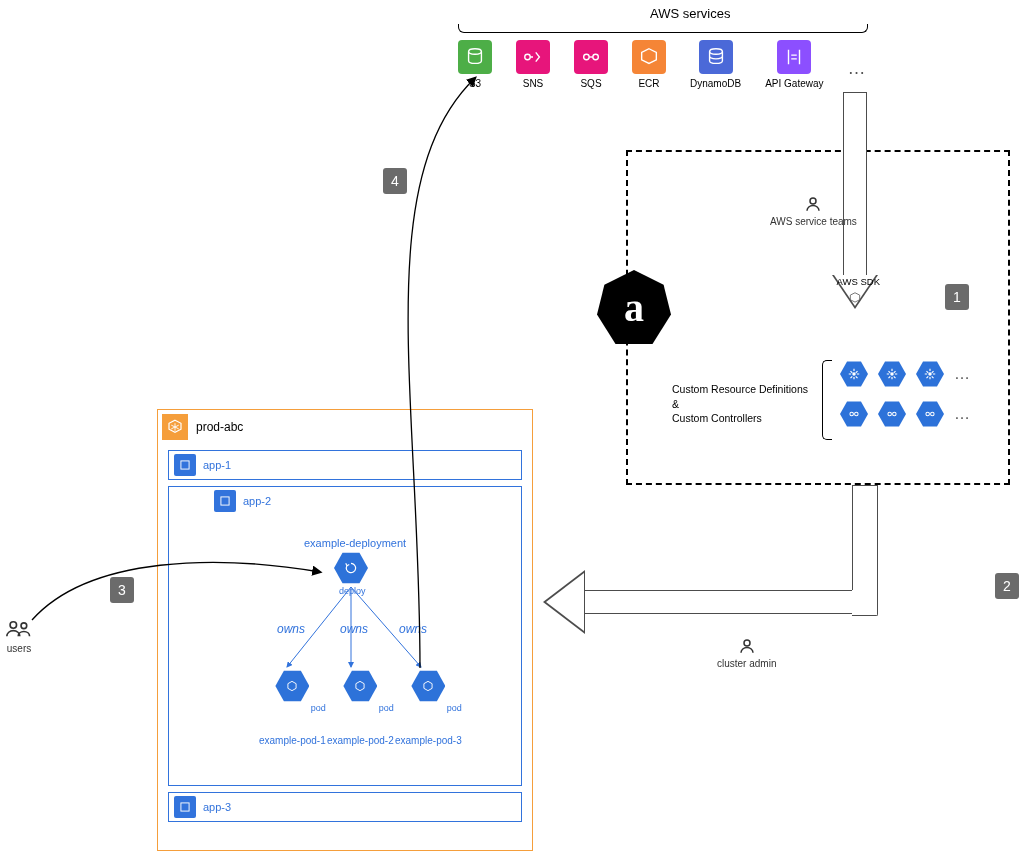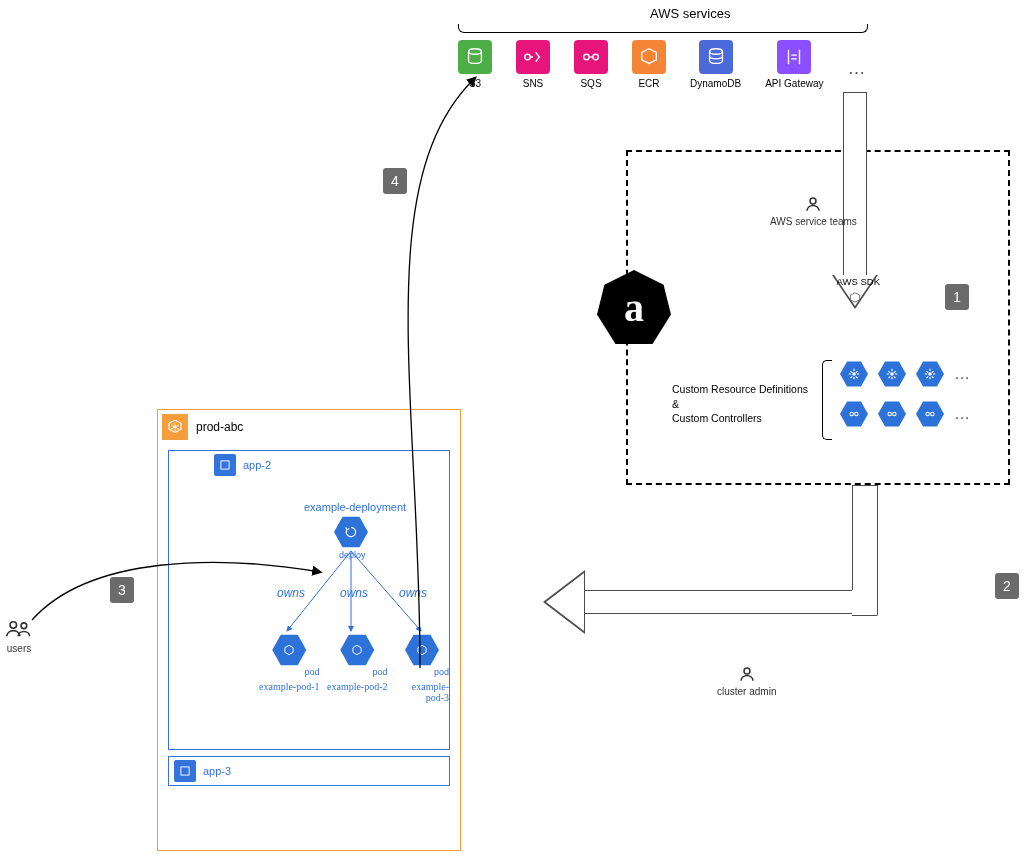--- a/index.html
+++ b/index.html
@@ -51,21 +51,21 @@
   .arrow-down-1 .head{ position:absolute; top:183px; left:0; width:0;height:0;
     border-left:23px solid transparent; border-right:23px solid transparent; border-top:34px solid #4c4c4c;}
   .arrow-down-1 .head-in{ position:absolute; top:183px; left:2px; width:0;height:0;
     border-left:21px solid transparent; border-right:21px solid transparent; border-top:31px solid #fff;}
   .arrow-down-1 .sdk-label{position:absolute; top:184px; left:-2px; width:50px; text-align:right; font-size:9.5px;}
   .arrow-down-1 .sdk-icon{position:absolute; top:199px; left:16px;}
 
   .person{display:flex;flex-direction:column;align-items:center;gap:3px;font-size:10px;color:#333;justify-content:space-between;}
   .person svg{width:18px;height:18px;stroke:#333;fill:none;stroke-width:2;}
   .aws-teams{position:absolute; top:195px; left:770px;}
-  .cluster-admin{position:absolute; top:665px; left:717px;}
+  .cluster-admin{position:absolute; top:637px; left:717px;}
   .users-ppl{position:absolute; top:618px; left:6px;}
   .users-ppl svg{width:26px;height:22px;}
 
   .crd-label{position:absolute;top:382px; left:672px; width:148px; text-align:left; font-size:10.5px; line-height:1.4;}
   .crd-brace{position:absolute; top:360px; left:822px; height:80px; width:10px; border-left:1px solid #000; border-top:1px solid #000; border-bottom:1px solid #000; border-radius:5px 0 0 5px;}
   .hex-grid{position:absolute; top:360px; left:840px; display:flex; flex-direction:column; gap:12px;}
   .hex-row{display:flex; gap:10px; align-items:center;}
   .hex{
     width:28px;height:28px; background:#2d72d9; position:relative;
     clip-path: polygon(25% 5%, 75% 5%, 100% 50%, 75% 95%, 25% 95%, 0% 50%);
@@ -96,42 +96,42 @@
     border-top:29px solid transparent; border-bottom:29px solid transparent; border-right:38px solid #fff;
   }
 
   
   .badge{
     position:absolute; width:24px; height:26px; background:#6b6b6b; color:#fff; display:flex; align-items:center; justify-content:center; font-size:14px; border-radius:3px;
   }
 
   
   .ns{
-    position:absolute; top:409px; left:157px; width:304px; height:442px;
+    position:absolute; top:409px; left:157px; width:376px; height:442px;
     border:1px solid #f59e3b;
   }
   .ns-header{
     display:flex; align-items:center; gap:8px; padding:4px;
   }
   .ns-icon{width:26px;height:26px;background:#f59e3b;display:flex;align-items:center;justify-content:center;}
   .ns-title{font-size:12px;}
   .app{
     margin:6px 10px; border:1px solid #3273dc; display:flex; align-items:center; gap:7px; padding:3px 5px;
   }
   .app .ai{width:22px;height:22px;background:#3273dc;display:flex;align-items:center;justify-content:center;border-radius:2px;}
   .app .al{color:#3273dc;font-size:11px;}
   .app2{height:300px; align-items:flex-start; flex-direction:column; position:relative;}
 
   .dep-label{color:#3273dc;font-size:11px;position:absolute;}
   .deploy-hex{position:absolute;}
   .small-label{font-size:9px;color:#3273dc;position:absolute;}
   .owns{font-style:italic;font-size:12px;color:#3273dc;position:absolute;}
   .pod{position:absolute;text-align:right;}
   .pod .hex{width:34px;height:34px;margin:0 auto;}
-  .pod-name{font-size:10px;color:#3273dc;margin-top:4px;font-family:Liberation Serif, serif;}
+  .pod-name{font-size:10px;color:#3273dc;margin-top:22px;}
 
   svg.line{position:absolute;top:0;left:0;pointer-events:none;}
 
   .a-hept{
     position:absolute; top:270px; left:597px; width:74px; height:74px;
     background:#000;
     clip-path: polygon(50% 0%, 90% 20%, 100% 60%, 75% 100%, 25% 100%, 0% 60%, 10% 20%);
     display:flex;align-items:center;justify-content:center;
   }
   .a-hept span{color:#fff;font-size:40px;font-weight:600;font-family:Georgia,serif;}
@@ -310,20 +310,28 @@
   <div class="ns-header">
     <div class="ns-icon">
       <svg width="18" height="18" viewBox="0 0 24 24">
           <path d="M12 3l8 4v8l-8 4-8-4V7z" fill="none" stroke="#fff" stroke-width="1.6"></path>
           <path d="M12 7v10M7 9.5l10 5M17 9.5l-10 5" stroke="#fff" stroke-width="1.2"></path>
         </svg>
     </div>
     <div class="ns-title">prod-abc</div>
   </div>
 
+  <div class="app">
+    <div class="ai">
+        <svg width="14" height="14" viewBox="0 0 24 24">
+          <rect x="5" y="5" width="14" height="14" fill="none" stroke="#fff" stroke-width="1.6"></rect>
+        </svg>
+      </div>
+    <div class="al">app-1</div>
+  </div>
 
   <div class="app app2">
     <div style="display:flex;align-items:center;gap:7px;margin-left:40px;">
       <div class="ai">
           <svg width="14" height="14" viewBox="0 0 24 24">
             <rect x="5" y="5" width="14" height="14" fill="none" stroke="#fff" stroke-width="1.6"></rect>
           </svg>
         </div>
       <div class="al">app-2</div>
     </div>

